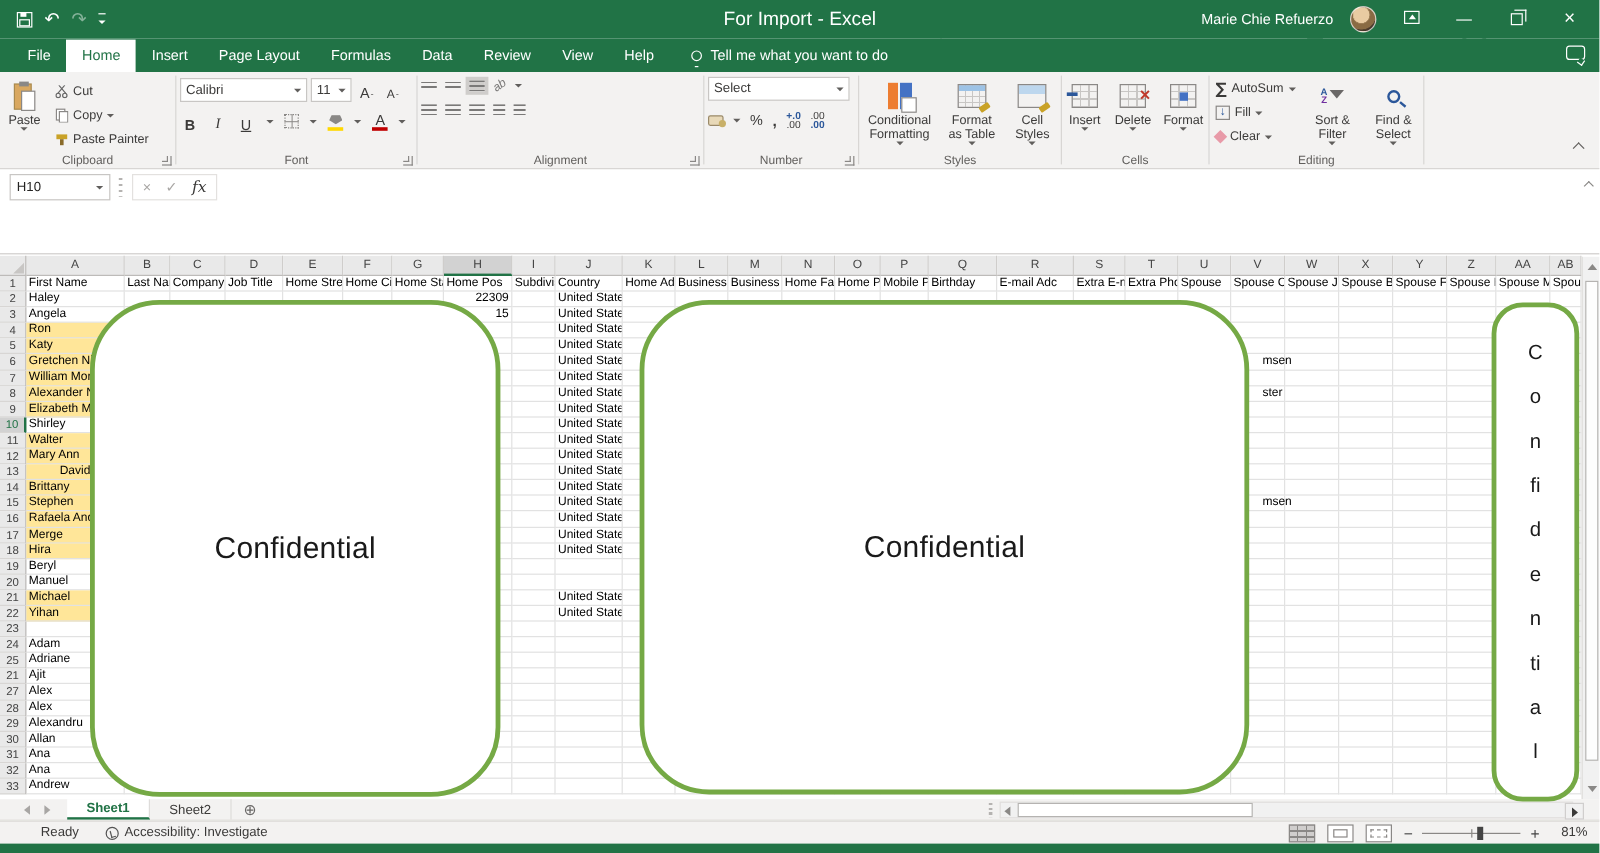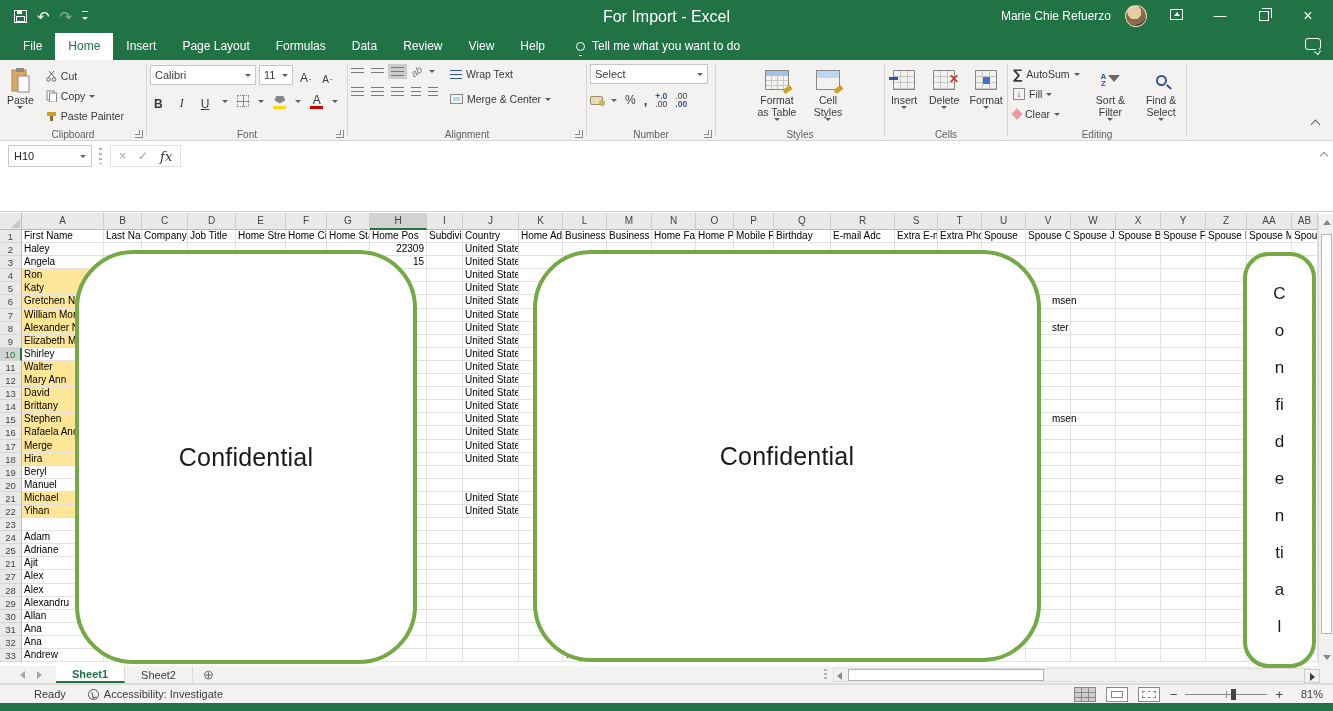--- a/index.html
+++ b/index.html
@@ -322,31 +322,20 @@
           <span class="dd"></span>
         </div>
         <div class="rrow" style="gap:7px; height:14px">
           <span class="al-ic"></span>
           <span class="al-ic"></span>
           <span class="al-ic"></span>
           <span class="al-ic" style="width:10px"></span>
           <span class="al-ic" style="width:10px"></span>
         </div>
       </div>
-      <div class="rcol" style="gap:5px">
-        <div class="sbtn">
-          <span class="wrap-ic"></span>
-          <span>Wrap Text</span>
-        </div>
-        <div class="sbtn">
-          <span class="merge-ic"></span>
-          <span>Merge &amp; Center</span>
-          <span class="dd"></span>
-        </div>
-      </div>
     </div>
     <div class="rlabel">Alignment</div>
     <div class="launcher"></div>
   </div>
   <div class="rsep"></div>
 
   <div class="rgroup" style="width:128px">
     <div class="combo" style="width:118px">
       <span>Select</span>
         <span class="dd"></span>
@@ -359,20 +348,27 @@
       <span class="decml"><b>+.0</b><br><span>.00</span></span>
       <span class="decml"><span>.00</span><br><b>.00</b></span>
     </div>
     <div class="rlabel">Number</div>
     <div class="launcher"></div>
   </div>
   <div class="rsep"></div>
 
   <div class="rgroup" style="width:168px">
     <div style="display:flex; gap:4px; justify-content:center">
+      <div class="bigbtn" style="width:62px">
+        <span class="bic">
+            <span class="cf-ic"></span>
+          </span>
+        <span>Conditional Formatting</span>
+        <span class="dd"></span>
+      </div>
       <div class="bigbtn" style="width:52px">
         <span class="bic">
             <span class="mini-table brush"></span>
           </span>
         <span>Format as Table</span>
         <span class="dd"></span>
       </div>
       <div class="bigbtn" style="width:42px">
         <span class="bic">
             <span class="mini-table brush" style="background:linear-gradient(#bdd7ee 0 7px,transparent 7px)"></span>
@@ -874,21 +870,21 @@
         <div class="cell vpad" style="width: 45px;"></div>
         <div class="cell" style="width: 45px;"></div>
         <div class="cell" style="width: 45px;"></div>
         <div class="cell" style="width: 45px;"></div>
         <div class="cell" style="width: 41px;"></div>
         <div class="cell" style="width: 45px;"></div>
         <div class="cell" style="width: 26px;"></div>
       </div>
       <div class="grow">
         <div class="rowhead">13</div>
-        <div class="cell hl" style="width: 82px;">David</div>
+        <div class="cell hl" style="width: 82px; text-align: center;">David</div>
         <div class="cell" style="width: 38px;"></div>
         <div class="cell" style="width: 46px;"></div>
         <div class="cell" style="width: 48px;"></div>
         <div class="cell" style="width: 50px;"></div>
         <div class="cell" style="width: 41px;"></div>
         <div class="cell" style="width: 43px;"></div>
         <div class="cell rnum" style="width: 57px;"></div>
         <div class="cell" style="width: 36px;"></div>
         <div class="cell" style="width: 56px;">United States</div>
         <div class="cell" style="width: 44px;"></div>

